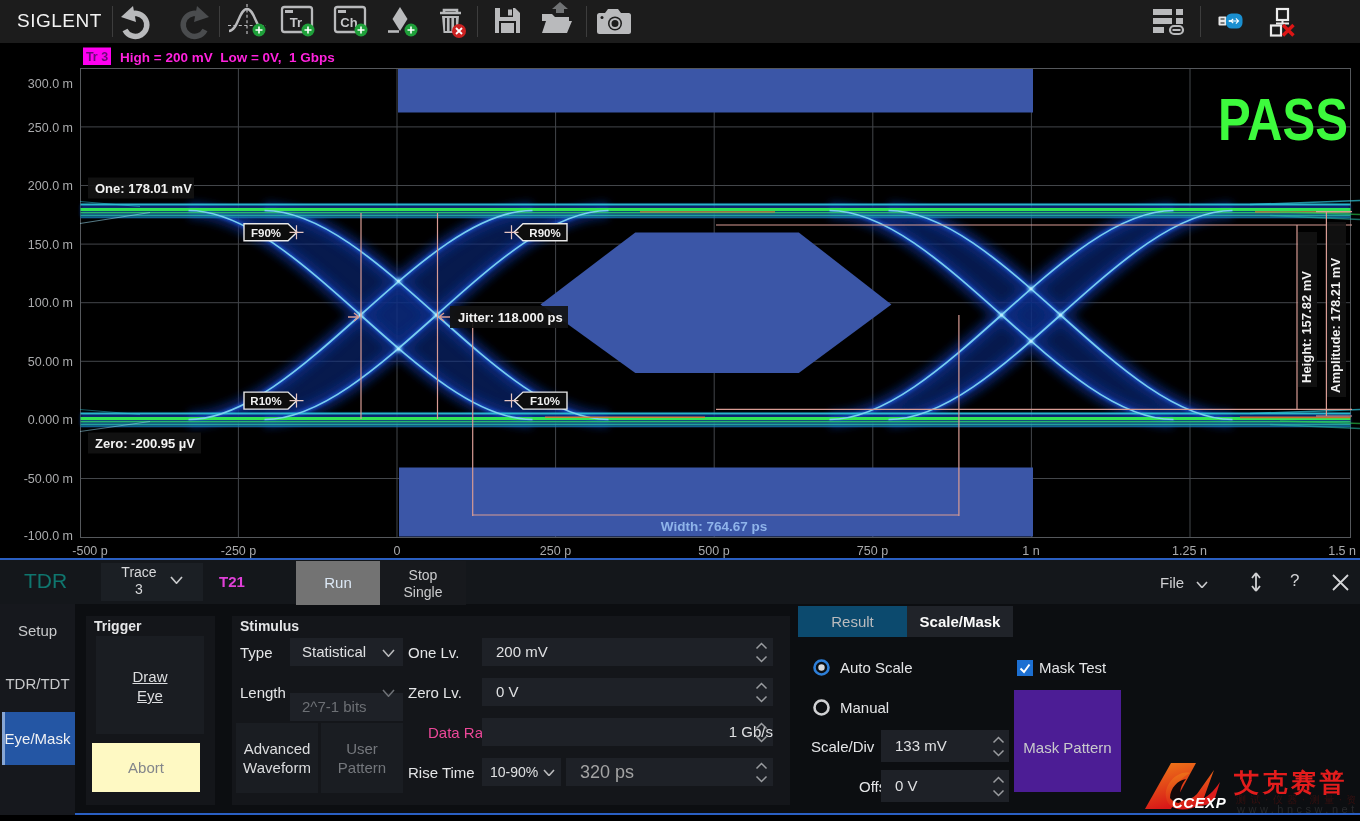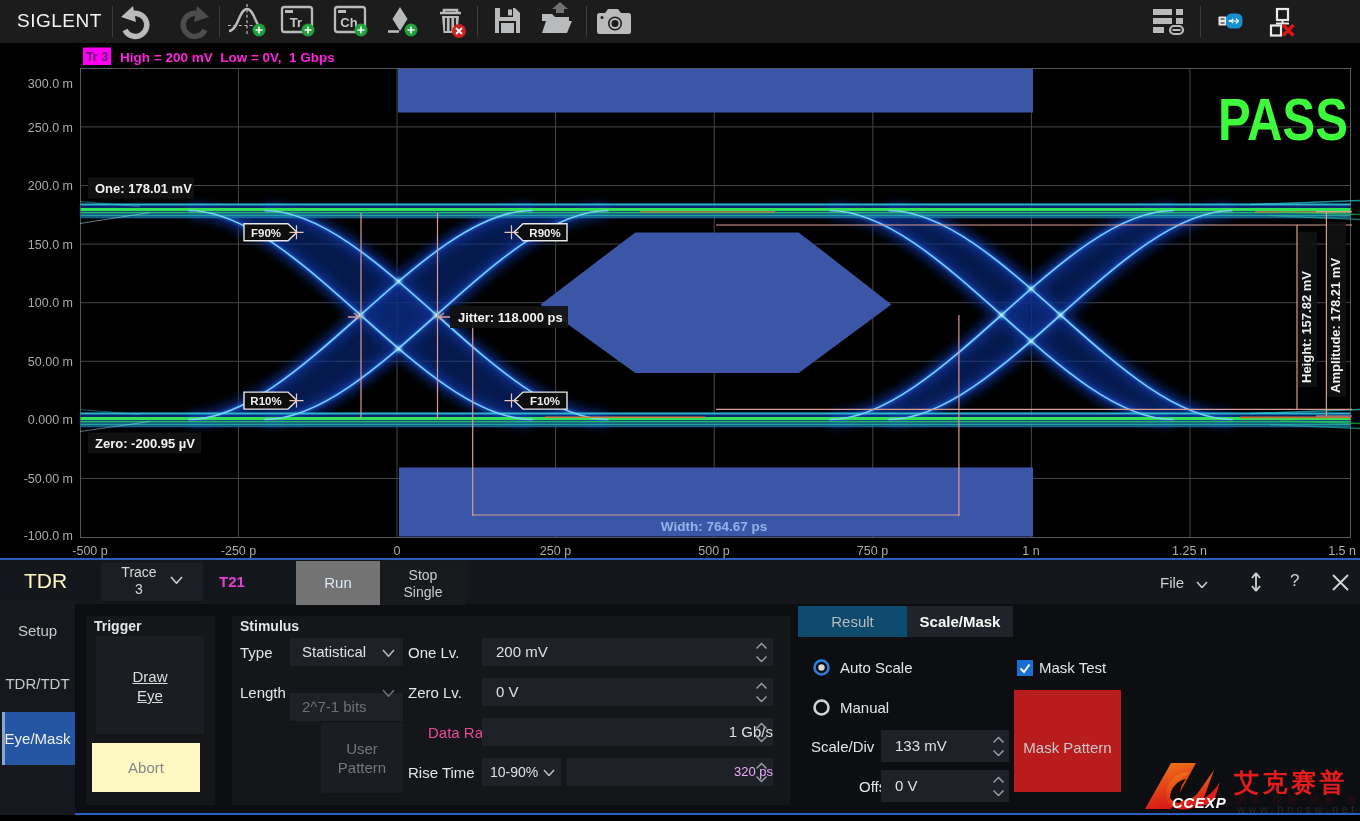--- a/index.html
+++ b/index.html
@@ -215,21 +215,21 @@
       <circle cx="1230" cy="21" r="1" fill="#fff"></circle>
       <rect x="1277" y="9" width="11" height="11" fill="none" stroke="#ececec" stroke-width="2.2"></rect>
       <path d="M1282.5,20 v3.5 M1276,23.5 h13" stroke="#ececec" stroke-width="2" fill="none"></path>
       <rect x="1271" y="25.5" width="10" height="10" fill="none" stroke="#ececec" stroke-width="2.2"></rect>
       <path d="M1283,25 l10.5,10.5 M1293.5,25 l-10.5,10.5" stroke="#dd1515" stroke-width="3.4"></path>
     </svg>
     <div style="position:absolute;left:1387px;top:11px;color:#737373;font-size:16px;">Local</div>
   </div>
 <div id="panel" class="abs">
     <div class="abs" style="left:0;top:0;width:1360px;height:44px;background:#14171b;"></div>
-    <div class="abs" style="left:24px;top:9px;font-size:21px;color:#fef9c3;">TDR</div>
+    <div class="abs" style="left:24px;top:9px;font-size:21px;color:#0f766e;">TDR</div>
     <div class="abs" style="left:101px;top:3px;width:102px;height:38px;background:#1b1f24;"></div>
     <div class="abs" style="left:101px;top:4px;width:76px;text-align:center;font-size:14px;color:#d8d9db;line-height:17px;">Trace<br>3</div>
     <svg class="abs" style="left:170px;top:16px;" width="13" height="8">
       <path d="M1,1 L6.5,7.2 L12,1" fill="none" stroke="#c8c9cb" stroke-width="1.7"></path>
     </svg>
     <div class="abs" style="left:219px;top:13px;font-size:15px;font-weight:bold;color:#e040d8;">T21</div>
     <div class="abs" style="left:296px;top:1px;width:84px;height:44px;background:#737373;color:#dce8f5;font-size:15px;text-align:center;line-height:44px;">Run</div>
     <div class="abs" style="left:380px;top:1px;width:86px;height:44px;background:#17191d;color:#cbccce;font-size:14px;text-align:center;line-height:17px;padding-top:6px;">Stop<br>Single</div>
     <div class="abs" style="left:1160px;top:14px;font-size:15px;color:#d0d1d3;">File</div>
     <svg class="abs" style="left:1196px;top:21px;" width="12" height="7">
@@ -256,20 +256,21 @@
     <div class="abs" style="left:240px;top:84px;font-size:15px;color:#e4e5e7;">Type</div>
     <div class="abs" style="left:290px;top:78px;width:113px;height:28px;background:#1e2127;font-size:15px;color:#dfe0e2;line-height:28px;padding-left:12px;">Statistical</div>
     <svg class="abs" style="left:382px;top:89px;" width="13" height="8">
       <path d="M1,1 L6.5,7.2 L12,1" fill="none" stroke="#b8b9bb" stroke-width="1.6"></path>
     </svg>
     <div class="abs" style="left:240px;top:124px;font-size:15px;color:#e4e5e7;">Length</div>
     <div class="abs" style="left:290px;top:118px;width:113px;height:28px;background:#1e2127;font-size:15px;color:#6d7075;line-height:28px;padding-left:12px;margin-top:15px;">2^7-1 bits</div>
     <svg class="abs" style="left:382px;top:129px;" width="13" height="8">
       <path d="M1,1 L6.5,7.2 L12,1" fill="none" stroke="#6d7075" stroke-width="1.6"></path>
     </svg>
+    <div class="abs" style="left:236px;top:163px;width:82px;height:70px;background:#1a1d22;color:#dcdddf;font-size:15px;text-align:center;line-height:19px;padding-top:16px;">Advanced<br>Waveform</div>
     <div class="abs" style="left:321px;top:163px;width:82px;height:70px;background:#1a1d22;color:#74777c;font-size:15px;text-align:center;line-height:19px;padding-top:16px;">User<br>Pattern</div>
     <div class="abs" style="left:408px;top:84px;font-size:15px;color:#e4e5e7;">One Lv.</div>
     <div class="abs" style="left:482px;top:78px;width:291px;height:28px;background:#1e2127;font-size:15px;color:#dfe0e2;line-height:28px;padding-left:14px;">200 mV</div>
     <svg class="abs" style="left:755px;top:82px;" width="13" height="21">
       <path d="M1.5,6.5 L6.5,1.5 L11.5,6.5" fill="none" stroke="#9a9ca0" stroke-width="1.5"></path>
       <path d="M1.5,14.5 L6.5,19.5 L11.5,14.5" fill="none" stroke="#9a9ca0" stroke-width="1.5"></path>
     </svg>
     <div class="abs" style="left:408px;top:124px;font-size:15px;color:#e4e5e7;">Zero Lv.</div>
     <div class="abs" style="left:482px;top:118px;width:291px;height:28px;background:#1e2127;font-size:15px;color:#dfe0e2;line-height:28px;padding-left:14px;">0 V</div>
     <svg class="abs" style="left:755px;top:122px;" width="13" height="21">
@@ -280,21 +281,21 @@
     <div class="abs" style="left:482px;top:158px;width:291px;height:28px;background:#1e2127;font-size:15px;color:#dfe0e2;line-height:28px;padding-left:14px;text-align:right;">1 Gb/s</div>
     <svg class="abs" style="left:755px;top:162px;" width="13" height="21">
       <path d="M1.5,6.5 L6.5,1.5 L11.5,6.5" fill="none" stroke="#9a9ca0" stroke-width="1.5"></path>
       <path d="M1.5,14.5 L6.5,19.5 L11.5,14.5" fill="none" stroke="#9a9ca0" stroke-width="1.5"></path>
     </svg>
     <div class="abs" style="left:408px;top:204px;font-size:15px;color:#e4e5e7;">Rise Time</div>
     <div class="abs" style="left:482px;top:198px;width:79px;height:28px;background:#1e2127;font-size:14px;color:#dfe0e2;line-height:28px;padding-left:8px;">10-90%</div>
     <svg class="abs" style="left:543px;top:209px;" width="12" height="7">
       <path d="M1,1 L6.0,6.6 L11,1" fill="none" stroke="#b8b9bb" stroke-width="1.6"></path>
     </svg>
-    <div class="abs" style="left:566px;top:198px;width:207px;height:28px;background:#1e2127;font-size:13px;color:#f0abfc;line-height:28px;padding-left:14px;text-align:right;">320 ps</div>
+    <div class="abs" style="left:566px;top:198px;width:207px;height:28px;background:#1e2127;font-size:18px;color:#a3a3a3;line-height:28px;padding-left:14px;">320 ps</div>
     <svg class="abs" style="left:755px;top:202px;" width="13" height="21">
       <path d="M1.5,6.5 L6.5,1.5 L11.5,6.5" fill="none" stroke="#9a9ca0" stroke-width="1.5"></path>
       <path d="M1.5,14.5 L6.5,19.5 L11.5,14.5" fill="none" stroke="#9a9ca0" stroke-width="1.5"></path>
     </svg>
     <div class="abs" style="left:798px;top:46px;width:109px;height:31px;background:#0c4a6e;color:#babbbd;font-size:15px;text-align:center;line-height:31px;">Result</div>
     <div class="abs" style="left:907px;top:46px;width:106px;height:31px;background:#202329;color:#fafafa;font-size:15px;font-weight:bold;text-align:center;line-height:31px;">Scale/Mask</div>
     <svg class="abs" style="left:813px;top:99px;" width="17" height="17">
       <circle cx="8.5" cy="8.5" r="7" fill="none" stroke="#2e7fd8" stroke-width="2.6"></circle>
       <circle cx="8.5" cy="8.5" r="3.2" fill="#d9dadc"></circle>
     </svg>
@@ -313,21 +314,21 @@
     <svg class="abs" style="left:992px;top:176px;" width="13" height="21">
       <path d="M1.5,6.5 L6.5,1.5 L11.5,6.5" fill="none" stroke="#9a9ca0" stroke-width="1.5"></path>
       <path d="M1.5,14.5 L6.5,19.5 L11.5,14.5" fill="none" stroke="#9a9ca0" stroke-width="1.5"></path>
     </svg>
     <div class="abs" style="left:859px;top:218px;font-size:15px;color:#e4e5e7;">Offset</div>
     <div class="abs" style="left:881px;top:210px;width:128px;height:32px;background:#1e2127;font-size:15px;color:#dfe0e2;line-height:32px;padding-left:14px;">0 V</div>
     <svg class="abs" style="left:992px;top:216px;" width="13" height="21">
       <path d="M1.5,6.5 L6.5,1.5 L11.5,6.5" fill="none" stroke="#9a9ca0" stroke-width="1.5"></path>
       <path d="M1.5,14.5 L6.5,19.5 L11.5,14.5" fill="none" stroke="#9a9ca0" stroke-width="1.5"></path>
     </svg>
-    <div class="abs" style="left:1014px;top:130px;width:107px;height:102px;background:#b91c1c;color:#c9cacc;font-size:15px;text-align:center;line-height:116px;">Mask Pattern</div>
+    <div class="abs" style="left:1014px;top:130px;width:107px;height:102px;background:#4c1d95;color:#c9cacc;font-size:15px;text-align:center;line-height:116px;">Mask Pattern</div>
     <svg class="abs" style="left:1140px;top:200px;" width="215px" height="53">
 <defs>
         <linearGradient id="lg" x1="0" y1="0" x2="0.3" y2="1">
           <stop offset="0" stop-color="#f08018"></stop>
           <stop offset="1" stop-color="#d81818"></stop>
         </linearGradient>
       </defs>
 <path d="M31,3 L56,3 L31,49 L5,49 Z" fill="url(#lg)"></path>
 <path d="M26,37 C24,24 38,10 50,13 C42,17 35,25 37,34 C39,43 49,42 57,34 L74,10 L62,43 C48,53 28,52 26,37 Z" fill="url(#lg)"></path>
 <path d="M30,38 C30,28 38,20 46,19 C41,25 39,31 41,38 C43,44 36,45 30,38 Z" fill="#16090a"></path>

